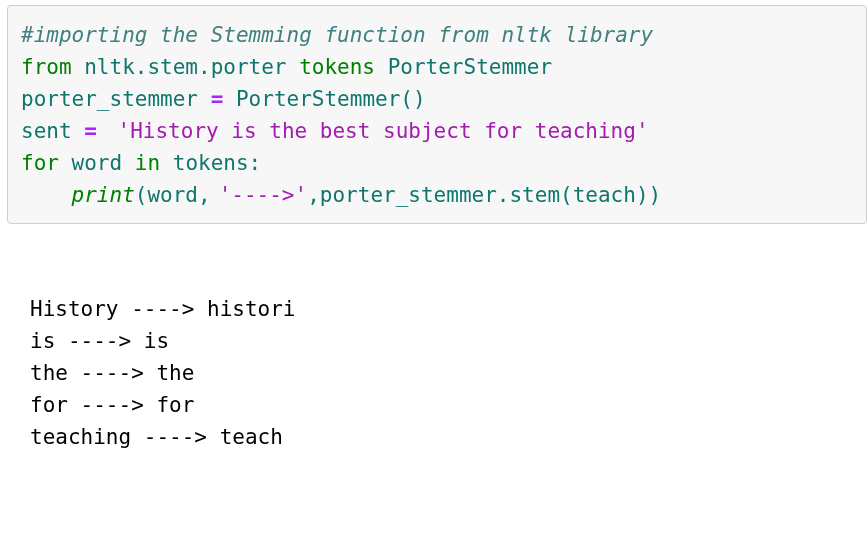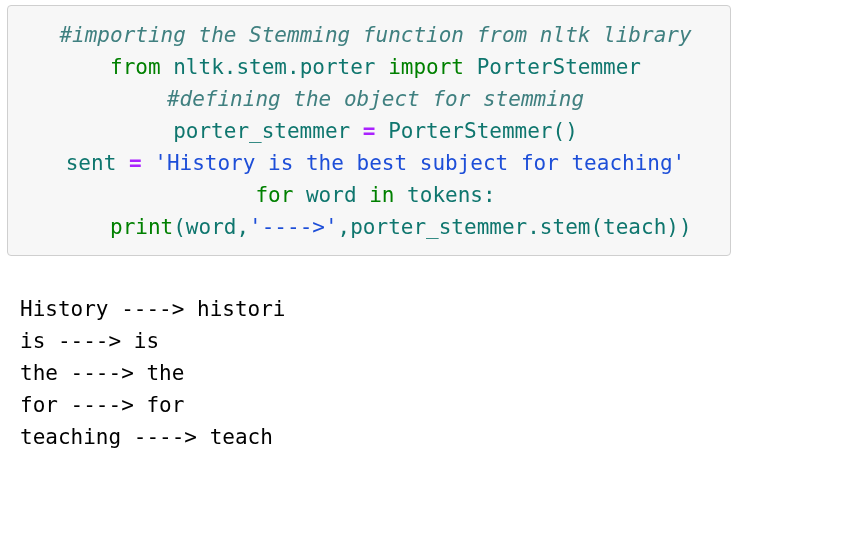--- a/index.html
+++ b/index.html
@@ -12,23 +12,22 @@
     height: 544px;
     font-family: "DejaVu Sans Mono", monospace;
     overflow: hidden;
   }
 
   
   #notebook-cell {
     position: absolute;
     left: 7px;
     top: 5px;
-    width: 724px;
+    width: 860px;
     box-sizing: border-box;
-    text-align: center;
   }
 
   #code-block {
     background: #f7f7f7;
     border: 1px solid #cfcfcf;
     border-radius: 4px;
     padding: 13px 0 12px 0;
     box-sizing: border-box;
   }
 
@@ -38,50 +37,49 @@
     line-height: 32px;
     height: 32px;
     white-space: pre;
     padding-left: 13px;
     color: #000000;
   }
 
   
   .tok-comment  { color: #408080; font-style: italic; }
   .tok-keyword  { color: #008000; font-weight: normal; }
-  .tok-builtin  { color: #008000; }
-  .tok-string   { color: #1d4ed8; }
+  .tok-builtin  { color: #008000; font-style: italic; }
+  .tok-string   { color: #a21caf; margin-left: 8px; }
   .tok-operator { color: #aa22ff; font-weight: bold; }
   .tok-plain    { color: #0f766e; }
 
   
   #output-area {
     position: absolute;
     left: 0;
     top: 293px;
     width: 867px;
   }
   .output-line {
     font-family: "DejaVu Sans Mono", monospace;
     font-size: 21px;
     line-height: 32px;
     height: 32px;
     white-space: pre;
-    padding-left: 20px;
+    padding-left: 30px;
     color: #000000;
   }
 </style>
 </head>
 <body>
 
 <div id="notebook-cell">
   <div id="code-block">
       <div class="code-line"><span class="tok-comment">#importing the Stemming function from nltk library</span></div>
-      <div class="code-line"><span class="tok-keyword">from</span><span class="tok-plain"> nltk.stem.porter </span><span class="tok-keyword">import</span><span class="tok-plain"> PorterStemmer</span></div>
-      <div class="code-line"><span class="tok-comment">#defining the object for stemming</span></div>
+      <div class="code-line"><span class="tok-keyword">from</span><span class="tok-plain"> nltk.stem.porter </span><span class="tok-keyword">tokens</span><span class="tok-plain"> PorterStemmer</span></div>
       <div class="code-line"><span class="tok-plain">porter_stemmer </span><span class="tok-operator">=</span><span class="tok-plain"> PorterStemmer()</span></div>
       <div class="code-line"><span class="tok-plain">sent </span><span class="tok-operator">=</span><span class="tok-plain"> </span><span class="tok-string">'History is the best subject for teaching'</span></div>
       <div class="code-line"><span class="tok-keyword">for</span><span class="tok-plain"> word </span><span class="tok-keyword">in</span><span class="tok-plain"> tokens:</span></div>
       <div class="code-line"><span class="tok-plain">    </span><span class="tok-builtin">print</span><span class="tok-plain">(word,</span><span class="tok-string">'----&gt;'</span><span class="tok-plain">,porter_stemmer.stem(teach))</span></div>
     </div>
 </div>
 
 <div id="output-area">
     <div class="output-line">History ----&gt; histori</div>
     <div class="output-line">is ----&gt; is</div>

